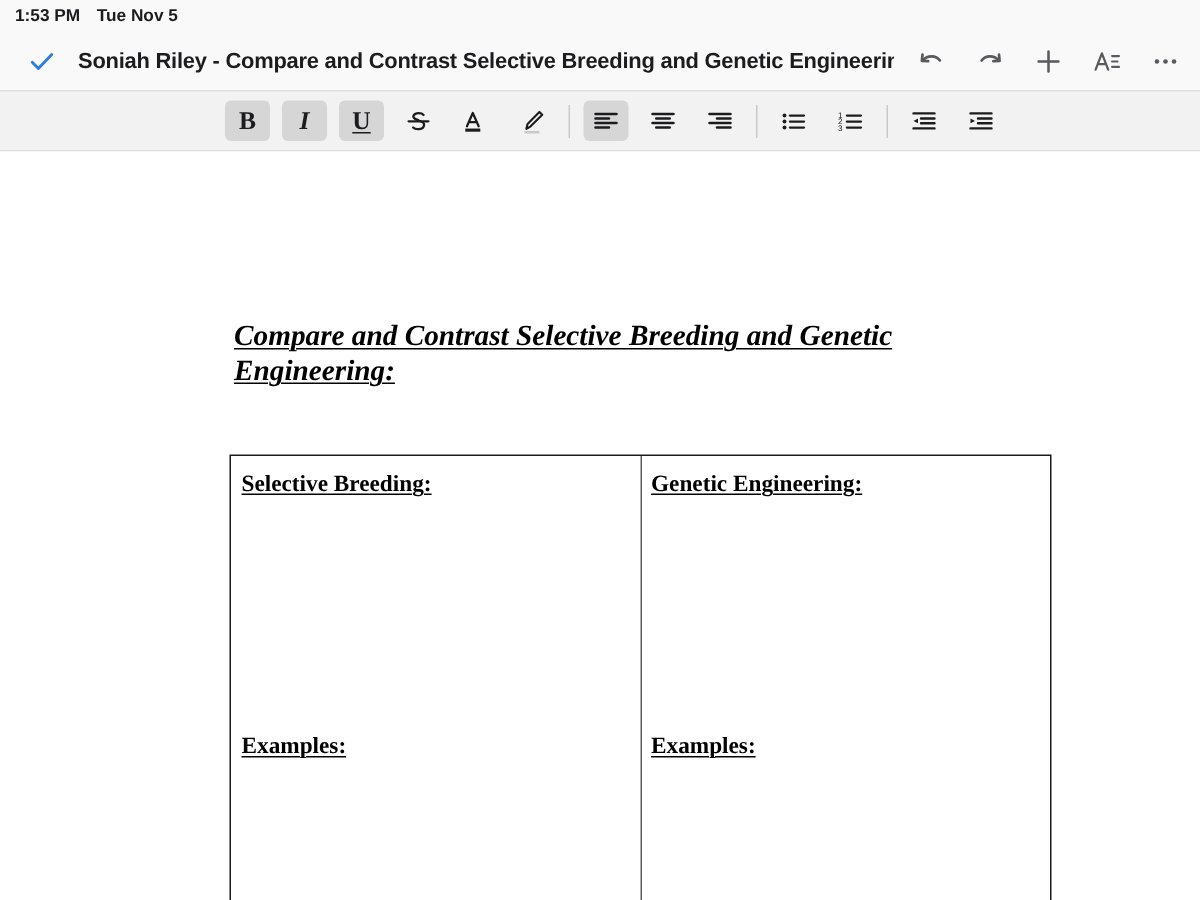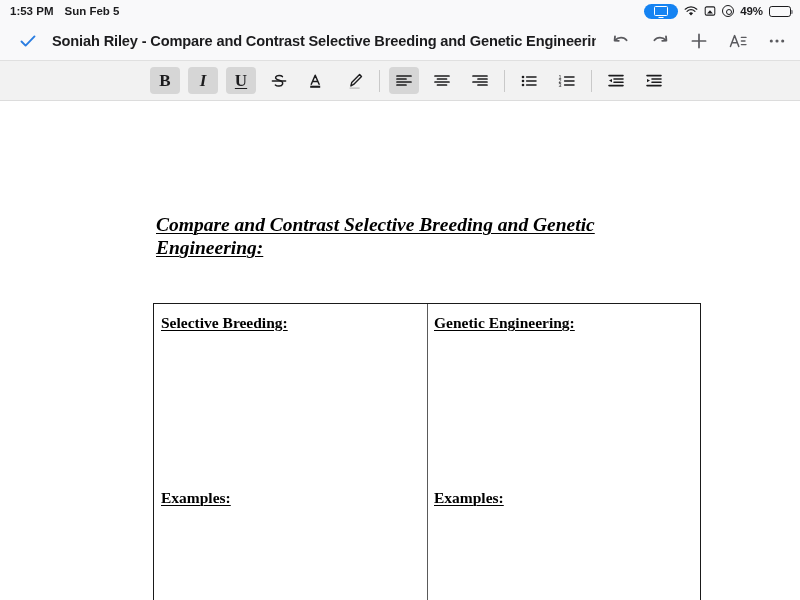--- a/index.html
+++ b/index.html
@@ -207,40 +207,21 @@
   .lbl-ge  { left: 280px; top: 10px; }
   .lbl-ex1 { left: 7px;   top: 185px; }
   .lbl-ex2 { left: 280px; top: 185px; }
 </style>
 </head>
 <body>
 
 <div class="status-bar">
   <div class="status-left">
     <span>1:53 PM</span>
-    <span>Sun Feb 5</span>
-  </div>
-  <div class="status-right">
-    <span class="mirror-pill">
-      <span class="mirror-glyph"></span>
-    </span>
-    <svg class="wifi-icon" viewBox="0 0 16 12">
-      <path d="M8 10.6 L5.6 7.9 a3.6 3.6 0 0 1 4.8 0 Z" fill="#1c1c1e"></path>
-      <path d="M3.5 5.8 a6.4 6.4 0 0 1 9 0" stroke="#1c1c1e" stroke-width="1.4" fill="none" stroke-linecap="round"></path>
-      <path d="M1.4 3.4 a9.5 9.5 0 0 1 13.2 0" stroke="#1c1c1e" stroke-width="1.4" fill="none" stroke-linecap="round"></path>
-    </svg>
-    <svg class="rotlock-icon" viewBox="0 0 14 14">
-      <rect x="1.4" y="2.2" width="11.2" height="9.6" rx="1.6" stroke="#1c1c1e" stroke-width="1.2" fill="none"></rect>
-      <path d="M3.6 9.9 L7 6.2 L10.4 9.9 Z" fill="#1c1c1e"></path>
-    </svg>
-    <span class="at-icon"></span>
-    <span class="batt-pct">49%</span>
-    <span class="battery">
-      <span class="battery-fill" style="width:49%"></span>
-    </span>
+    <span>Tue Nov 5</span>
   </div>
 </div>
 
 <div class="title-bar">
   <div class="check-btn">
     <svg width="20" height="20" viewBox="0 0 20 20">
       <path d="M3.5 10.5 L7.6 14.6 L16.5 5.4" stroke="#2a7de1" stroke-width="1.9" fill="none" stroke-linecap="round" stroke-linejoin="round"></path>
     </svg>
   </div>
   <div class="doc-title">Soniah Riley - Compare and Contrast Selective Breeding and Genetic Engineering:</div>

